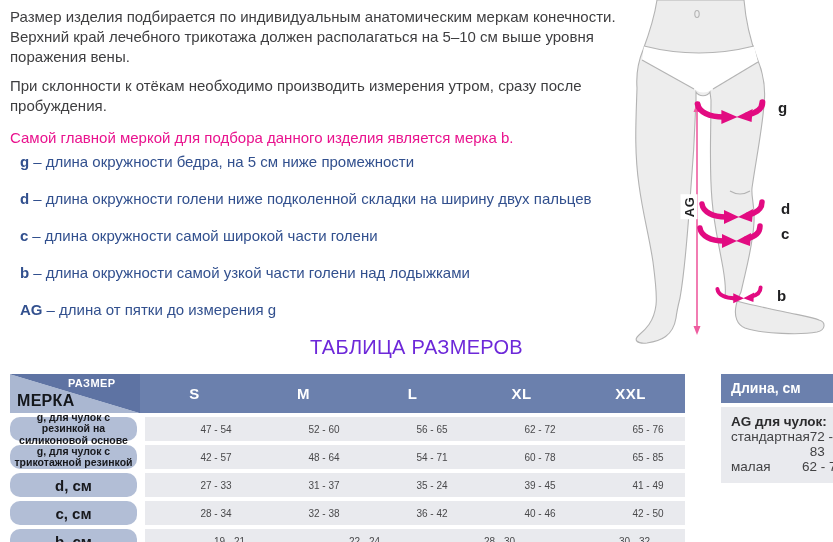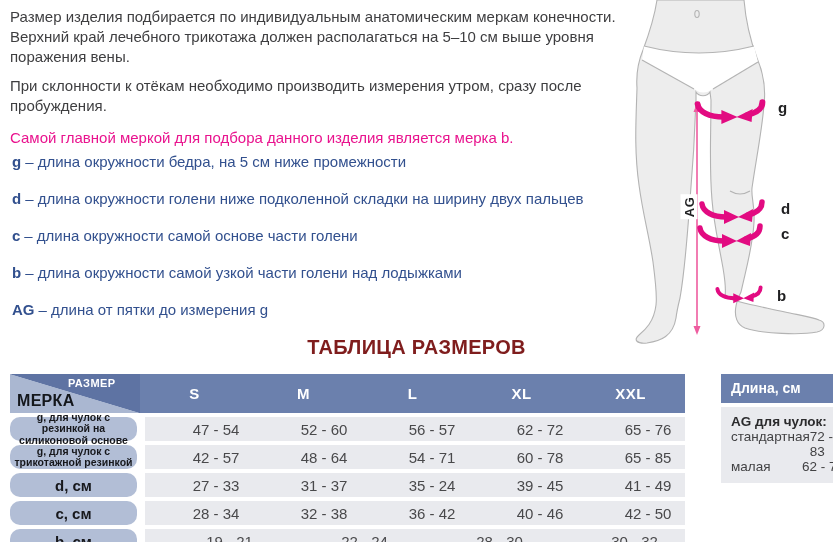--- a/index.html
+++ b/index.html
@@ -4,59 +4,59 @@
 <style>
   html,body { margin:0; padding:0; }
   body { font-family:"Liberation Sans", sans-serif; background:#fff; }
   #screen { position:relative; width:833px; height:542px; background:#fff; overflow:hidden; }
 
   
   .intro { position:absolute; left:10px; top:7px; width:620px; }
   .intro p { margin:0 0 9px 0; font-size:15px; line-height:20px; color:var(--bodyText); }
   .intro p.highlight { color:var(--pink); margin-top:12px; }
 
-  .defs { position:absolute; left:12px; top:152px; width:625px; }
+  .defs { position:absolute; left:20px; top:152px; width:625px; }
   .def-item { margin-bottom:18px; font-size:15px; line-height:19px; color:var(--navy); white-space:nowrap; }
   .def-letter { font-weight:bold; margin-right:4px; }
 
   
   .figure { position:absolute; left:633px; top:0; width:200px; height:348px; }
   .figure svg { position:absolute; left:0; top:0; }
   .fig-body { fill:var(--figureFill); stroke:var(--figureStroke); stroke-width:1.1; }
   .fig-white { fill:#ffffff; stroke:none; }
   .fig-line { fill:none; stroke:var(--figureStroke); stroke-width:1.1; }
   .swoosh { fill:none; stroke:var(--arrowPink); stroke-width:5.5; stroke-linecap:round; }
   .head { fill:var(--arrowPink); }
   .agline { stroke:var(--agPink); stroke-width:1.6; }
   .aghead { fill:var(--agPink); }
   .fig-label { position:absolute; font-size:15px; font-weight:bold; color:#1f1f21; }
   .fig-label.ag { font-size:13px; background:#fff; padding:1px 2px; letter-spacing:0.5px;
                   transform:translate(-50%,-50%) rotate(-90deg); }
 
   
   .table-title { position:absolute; left:0; top:336px; width:833px; text-align:center;
-                 font-size:20px; font-weight:bold; color:#7f1d1d; letter-spacing:0.3px; }
+                 font-size:20px; font-weight:normal; color:#6d28d9; letter-spacing:0.3px; }
 
   .size-table { position:absolute; left:10px; top:374px; width:675px; }
   .thead { display:flex; height:39px; background:var(--headerBlue); }
   .corner { width:130px; position:relative; flex:none;
             background:linear-gradient(to top right, var(--cornerLight) 49.6%, var(--cornerDark) 50.4%); }
   .corner-top { position:absolute; top:3px; left:58px; font-size:11px; font-weight:bold; color:#fff; letter-spacing:0.4px; }
   .corner-bottom { position:absolute; bottom:3px; left:7px; font-size:16px; font-weight:bold; color:#14171c; letter-spacing:0.3px; }
   .hcell { flex:1; display:flex; align-items:center; justify-content:center;
            color:#fff; font-weight:bold; font-size:15px; letter-spacing:0.5px; }
   .trow { display:flex; height:24px; margin-top:4px; }
   .row-label { width:127px; flex:none; margin-right:8px; background:var(--labelCell);
                display:flex; align-items:center; justify-content:center; text-align:center;
                font-weight:bold; color:#17181c;border-radius:10px; }
   .row-label.small { font-size:10.5px; line-height:11.5px; padding:0 3px; box-sizing:border-box; }
   .row-label.big { font-size:15px; }
   .row-data { flex:1; display:flex; background:var(--dataCell); }
   .dcell { flex:1; display:flex; align-items:center; justify-content:center;
-           font-size:15px; color:#49494b;margin-left:34px; }
+           font-size:10px; color:#49494b;margin-left:34px; }
 
   
   .length-panel { position:absolute; left:690px; top:374px; width:135px;padding-left:31px; }
   .lp-header { height:29px; line-height:29px; background:var(--headerBlue); color:#fff;
                font-weight:bold; font-size:14px; padding-left:10px; box-sizing:border-box; }
   .lp-body { margin-top:4px; background:var(--dataCell); padding:7px 12px 9px 10px; }
   .lp-sub { font-size:13.5px; font-weight:bold; color:#2b2b2d; }
   .lp-row { display:flex; justify-content:space-between; font-size:13.5px; color:#424244; margin-top:0; }
 </style>
 </head>
@@ -71,21 +71,21 @@
   </div>
 
   <div class="defs">
     <div class="def-item">
       <b class="def-letter">g</b><span>– длина окружности бедра, на 5 см ниже промежности</span>
     </div>
     <div class="def-item">
       <b class="def-letter">d</b><span>– длина окружности голени ниже подколенной складки на ширину двух пальцев</span>
     </div>
     <div class="def-item">
-      <b class="def-letter">c</b><span>– длина окружности самой основе части голени</span>
+      <b class="def-letter">c</b><span>– длина окружности самой широкой части голени</span>
     </div>
     <div class="def-item">
       <b class="def-letter">b</b><span>– длина окружности самой узкой части голени над лодыжками</span>
     </div>
     <div class="def-item">
       <b class="def-letter">AG</b><span>– длина от пятки до измерения g</span>
     </div>
   </div>
 
   <div class="figure">
@@ -170,21 +170,21 @@
       <div class="hcell">L</div>
       <div class="hcell">XL</div>
       <div class="hcell">XXL</div>
     </div>
 
     <div class="trow">
       <div class="row-label small">g, для чулок с резинкой на силиконовой основе</div>
       <div class="row-data">
         <div class="dcell">47 - 54</div>
         <div class="dcell">52 - 60</div>
-        <div class="dcell">56 - 57</div>
+        <div class="dcell">56 - 65</div>
         <div class="dcell">62 - 72</div>
         <div class="dcell">65 - 76</div>
       </div>
     </div>
 
     <div class="trow">
       <div class="row-label small">g, для чулок с трикотажной резинкой</div>
       <div class="row-data">
         <div class="dcell">42 - 57</div>
         <div class="dcell">48 - 64</div>

